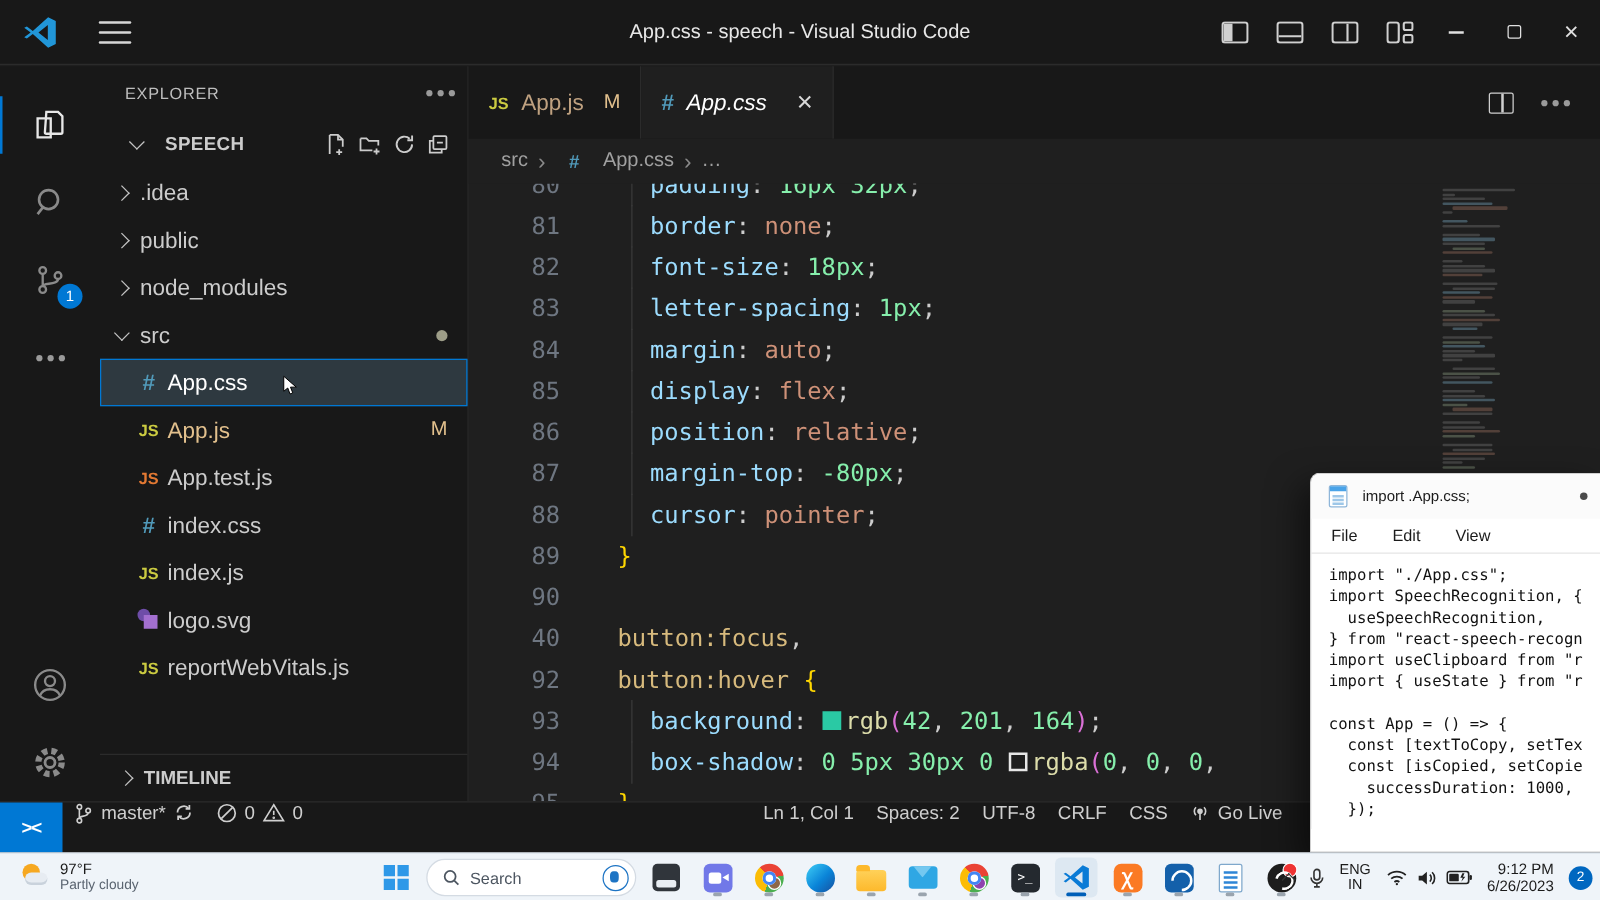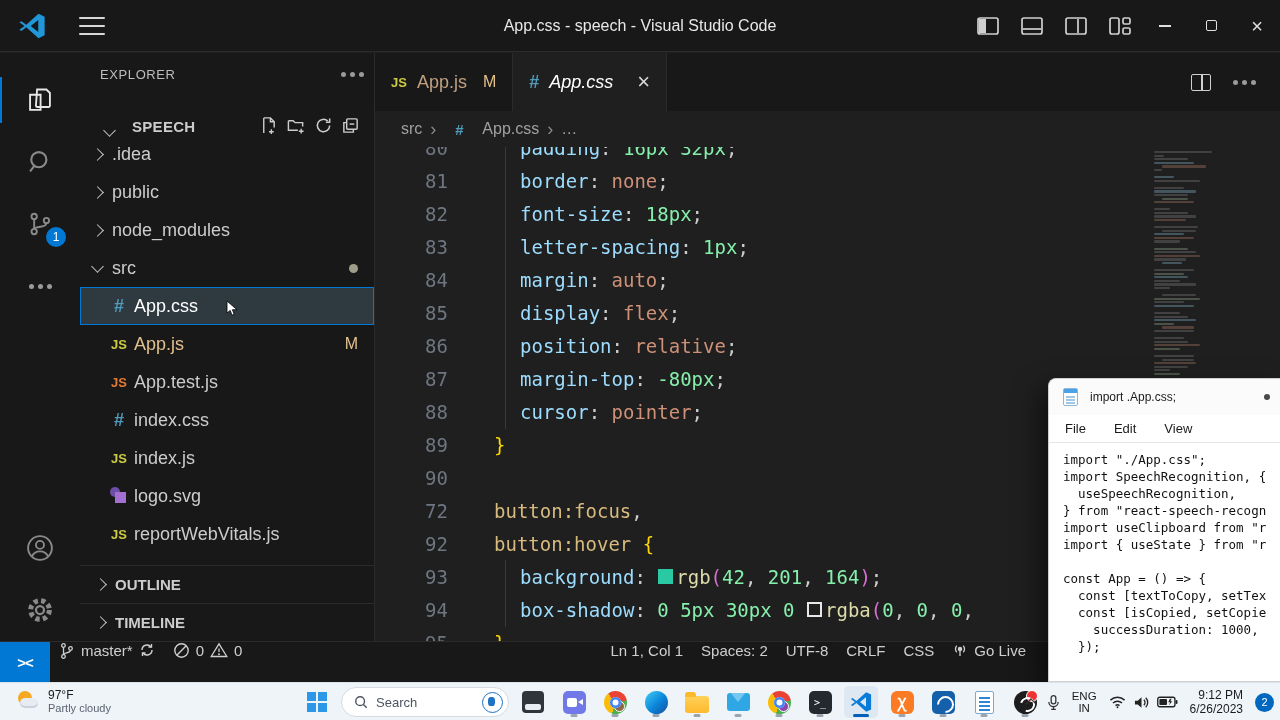--- a/index.html
+++ b/index.html
@@ -29,21 +29,21 @@
   .act-item.active::before { content:''; position:absolute; left:0; top:8px; bottom:8px; width:2px; background:#0078d4; }
   .act-spacer { flex:1; }
   .scm-badge { position:absolute; right:14px; bottom:8px; width:20px; height:20px; border-radius:50%; background:#0078d4; color:#fff; font-size:12px; display:flex; align-items:center; justify-content:center; }
   .dots-h { width:5px; height:5px; border-radius:50%; background:#9a9a9a; box-shadow:9px 0 0 #9a9a9a, 18px 0 0 #9a9a9a; margin-right:18px; }
 
   
   .sidebar { width:295px; background:#181818; border-right:1px solid #2b2b2b; display:flex; flex-direction:column; color:#cccccc; }
   .sb-header { height:42px; display:flex; align-items:center; padding:0 18px 0 20px; }
   .sb-header-label { font-size:13px; letter-spacing:.6px; color:#bdbdbd; }
   .sb-header .dots-h { margin-left:auto; margin-right:10px; }
-  .sb-section { height:40px; display:flex; align-items:flex-end; padding-left:12px; gap:4px; }
+  .sb-section { height:40px; display:flex; align-items:center; padding-left:12px; gap:4px; }
   .sb-section-label { font-weight:bold; font-size:15px; letter-spacing:.3px; margin-left:4px; }
   .sb-actions { margin-left:auto; display:flex; align-items:center; gap:8px; padding-right:14px; }
   .sb-actions svg { display:block; }
   .chev { width:9px; height:9px; border-right:1.8px solid #c5c5c5; border-bottom:1.8px solid #c5c5c5; display:inline-block; flex:none; }
   .chev.right { transform:rotate(-45deg); margin:0 10px 0 13px; }
   .chev.down  { transform:rotate(45deg); margin:-3px 10px 0 13px; }
 
   .tree { display:flex; flex-direction:column; }
   .tree-row { height:38px; display:flex; align-items:center; font-size:18px; position:relative; cursor:pointer; color:#cccccc; }
   .tree-row.selected { background:#2e3940; outline:1px solid #0078d4; outline-offset:-1px; color:#fff; }
@@ -363,24 +363,20 @@
           </div>
           <div class="tree-row">
             <span class="tree-indent"></span>
             <span class="ficon js">JS</span>
             <span class="tree-label">reportWebVitals.js</span>
           </div>
         </div>
       <div class="sb-fill"></div>
       <div class="sb-bottom-row">
         <span class="chev right"></span>
-        <span>OUTLINE</span>
-      </div>
-      <div class="sb-bottom-row">
-        <span class="chev right"></span>
         <span>TIMELINE</span>
       </div>
     </div>
 
     <div class="editor">
       <div class="tabbar">
         <div class="tab inactive">
           <span class="ficon js">JS</span>
           <span class="tab-label">App.js</span>
           <span class="tab-badge">M</span>
@@ -409,21 +405,21 @@
             <div class="code-line"><span class="ln">81</span><span class="line-content ind1"><span class="tok-prop">border</span><span class="tok-punc">: </span><span class="tok-kw">none</span><span class="tok-punc">;</span></span></div>
             <div class="code-line"><span class="ln">82</span><span class="line-content ind1"><span class="tok-prop">font-size</span><span class="tok-punc">: </span><span class="tok-val">18px</span><span class="tok-punc">;</span></span></div>
             <div class="code-line"><span class="ln">83</span><span class="line-content ind1"><span class="tok-prop">letter-spacing</span><span class="tok-punc">: </span><span class="tok-val">1px</span><span class="tok-punc">;</span></span></div>
             <div class="code-line"><span class="ln">84</span><span class="line-content ind1"><span class="tok-prop">margin</span><span class="tok-punc">: </span><span class="tok-kw">auto</span><span class="tok-punc">;</span></span></div>
             <div class="code-line"><span class="ln">85</span><span class="line-content ind1"><span class="tok-prop">display</span><span class="tok-punc">: </span><span class="tok-kw">flex</span><span class="tok-punc">;</span></span></div>
             <div class="code-line"><span class="ln">86</span><span class="line-content ind1"><span class="tok-prop">position</span><span class="tok-punc">: </span><span class="tok-kw">relative</span><span class="tok-punc">;</span></span></div>
             <div class="code-line"><span class="ln">87</span><span class="line-content ind1"><span class="tok-prop">margin-top</span><span class="tok-punc">: </span><span class="tok-val">-80px</span><span class="tok-punc">;</span></span></div>
             <div class="code-line"><span class="ln">88</span><span class="line-content ind1"><span class="tok-prop">cursor</span><span class="tok-punc">: </span><span class="tok-kw">pointer</span><span class="tok-punc">;</span></span></div>
             <div class="code-line"><span class="ln">89</span><span class="line-content"><span class="tok-brace">}</span></span></div>
             <div class="code-line"><span class="ln">90</span><span class="line-content"></span></div>
-            <div class="code-line"><span class="ln">72</span><span class="line-content"><span class="tok-sel">button:focus</span><span class="tok-punc">,</span></span></div>
+            <div class="code-line"><span class="ln">40</span><span class="line-content"><span class="tok-sel">button:focus</span><span class="tok-punc">,</span></span></div>
             <div class="code-line"><span class="ln">92</span><span class="line-content"><span class="tok-sel">button:hover</span><span class="tok-punc"> </span><span class="tok-brace">{</span></span></div>
             <div class="code-line"><span class="ln">93</span><span class="line-content ind1"><span class="tok-prop">background</span><span class="tok-punc">: </span><span class="tok-swG"></span><span class="tok-fn">rgb</span><span class="tok-paren">(</span><span class="tok-val">42</span><span class="tok-punc">, </span><span class="tok-val">201</span><span class="tok-punc">, </span><span class="tok-val">164</span><span class="tok-paren">)</span><span class="tok-punc">;</span></span></div>
             <div class="code-line"><span class="ln">94</span><span class="line-content ind1"><span class="tok-prop">box-shadow</span><span class="tok-punc">: </span><span class="tok-val">0 5px 30px 0</span><span class="tok-punc"> </span><span class="tok-swO"></span><span class="tok-fn">rgba</span><span class="tok-paren">(</span><span class="tok-val">0</span><span class="tok-punc">, </span><span class="tok-val">0</span><span class="tok-punc">, </span><span class="tok-val">0</span><span class="tok-punc">,</span></span></div>
             <div class="code-line"><span class="ln">95</span><span class="line-content"><span class="tok-brace">}</span></span></div>
           </div>
         <div class="minimap">
             <div class="mm-line" style="width: 58px; margin-left: 2px;"></div>
             <div class="mm-line" style="width: 10px; margin-left: 2px;"></div>
             <div class="mm-line" style="width: 34px; margin-left: 2px;"></div>
             <div class="mm-line" style="width: 40px; margin-left: 2px;"></div>

